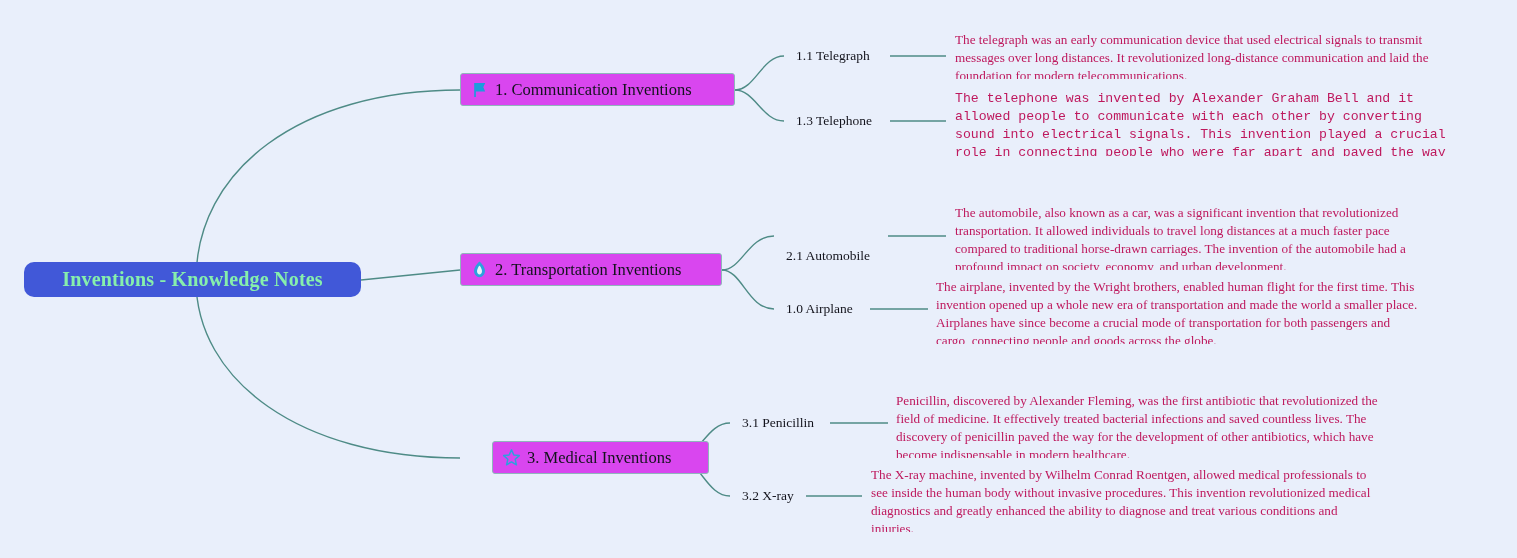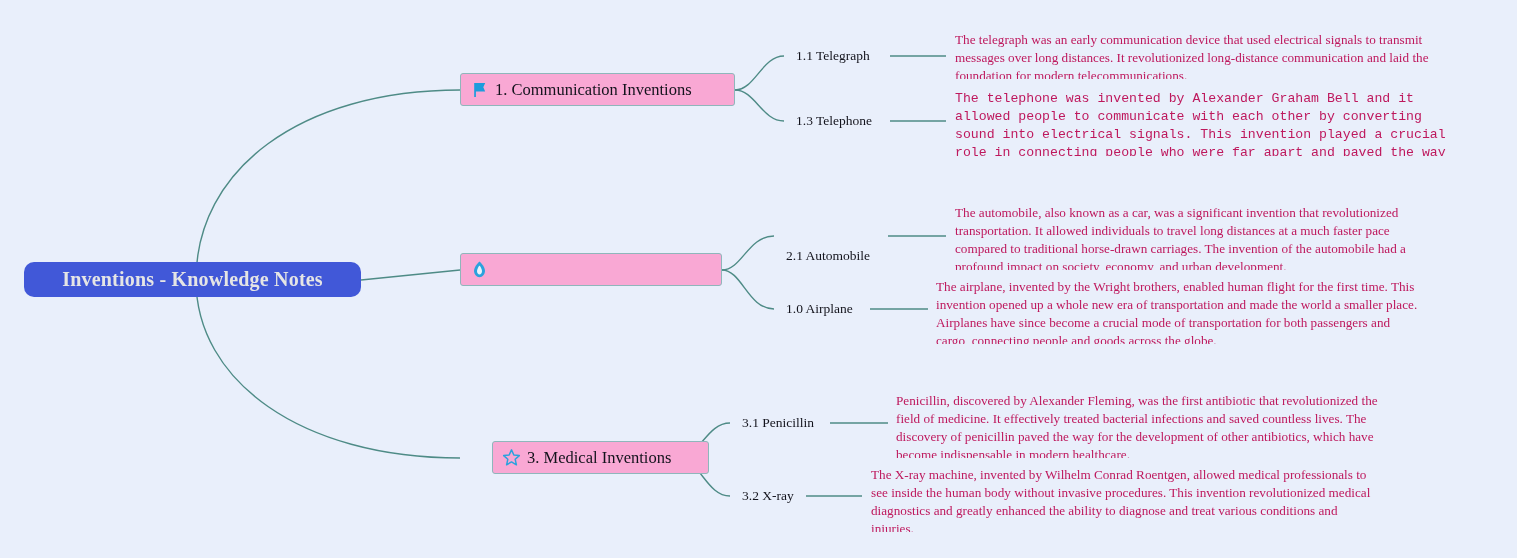--- a/index.html
+++ b/index.html
@@ -33,30 +33,30 @@
     background: #4158d8;
     border-radius: 10px;
     display: flex;
     align-items: center;
     justify-content: center;
     box-sizing: border-box;
   }
   .root-label {
     font-size: 20px;
     font-weight: bold;
-    color: #e5e5e5;
+    color: #86efac;
     letter-spacing: 0.2px;
     white-space: nowrap;
   }
 
   
   .branch-node {
     position: absolute;
     height: 33px;
-    background: #f9a8d4;
+    background: #d946ef;
     border: 1px solid #8fb6bb;
     border-radius: 3px;
     display: flex;
     align-items: center;
     padding: 0 11px 0 9px;
     box-sizing: border-box;
     white-space: nowrap;
   }
   .branch-icon {
     width: 19px;
@@ -137,20 +137,21 @@
     <span class="branch-label">1. Communication Inventions</span>
   </div>
 
   <div class="branch-node" style="left:460px; top:253px; width:262px;">
     <span class="branch-icon">
       <svg width="19" height="19" viewBox="0 0 19 19" xmlns="http://www.w3.org/2000/svg">
         <path d="M9.5,1.4 C9.5,1.4 4,6.1 4,10.8 C4,14.2 6.5,17.3 9.5,17.3 C12.5,17.3 15,14.2 15,10.8 C15,6.1 9.5,1.4 9.5,1.4 Z" fill="#2ba2dd"></path>
         <path d="M9.5,5.4 C9.5,5.4 7,8.4 7,11.1 C7,13.1 8.2,14.6 9.5,14.6 C10.8,14.6 12,13.1 12,11.1 C12,8.4 9.5,5.4 9.5,5.4 Z" fill="#eaf2fb"></path>
       </svg>
     </span>
+    <span class="branch-label">2. Transportation Inventions</span>
   </div>
 
   <div class="branch-node" style="left:460px; top:441px; width:217px;margin-left:32px;">
     <span class="branch-icon">
       <svg width="19" height="19" viewBox="0 0 19 19" xmlns="http://www.w3.org/2000/svg">
         <path d="M9.5,1.9 L11.85,7.05 L17.3,7.6 L13.2,11.3 L14.4,16.8 L9.5,13.95 L4.6,16.8 L5.8,11.3 L1.7,7.6 L7.15,7.05 Z" fill="none" stroke="#2ba2dd" stroke-width="1.5" stroke-linejoin="round"></path>
       </svg>
     </span>
     <span class="branch-label">3. Medical Inventions</span>
   </div>

